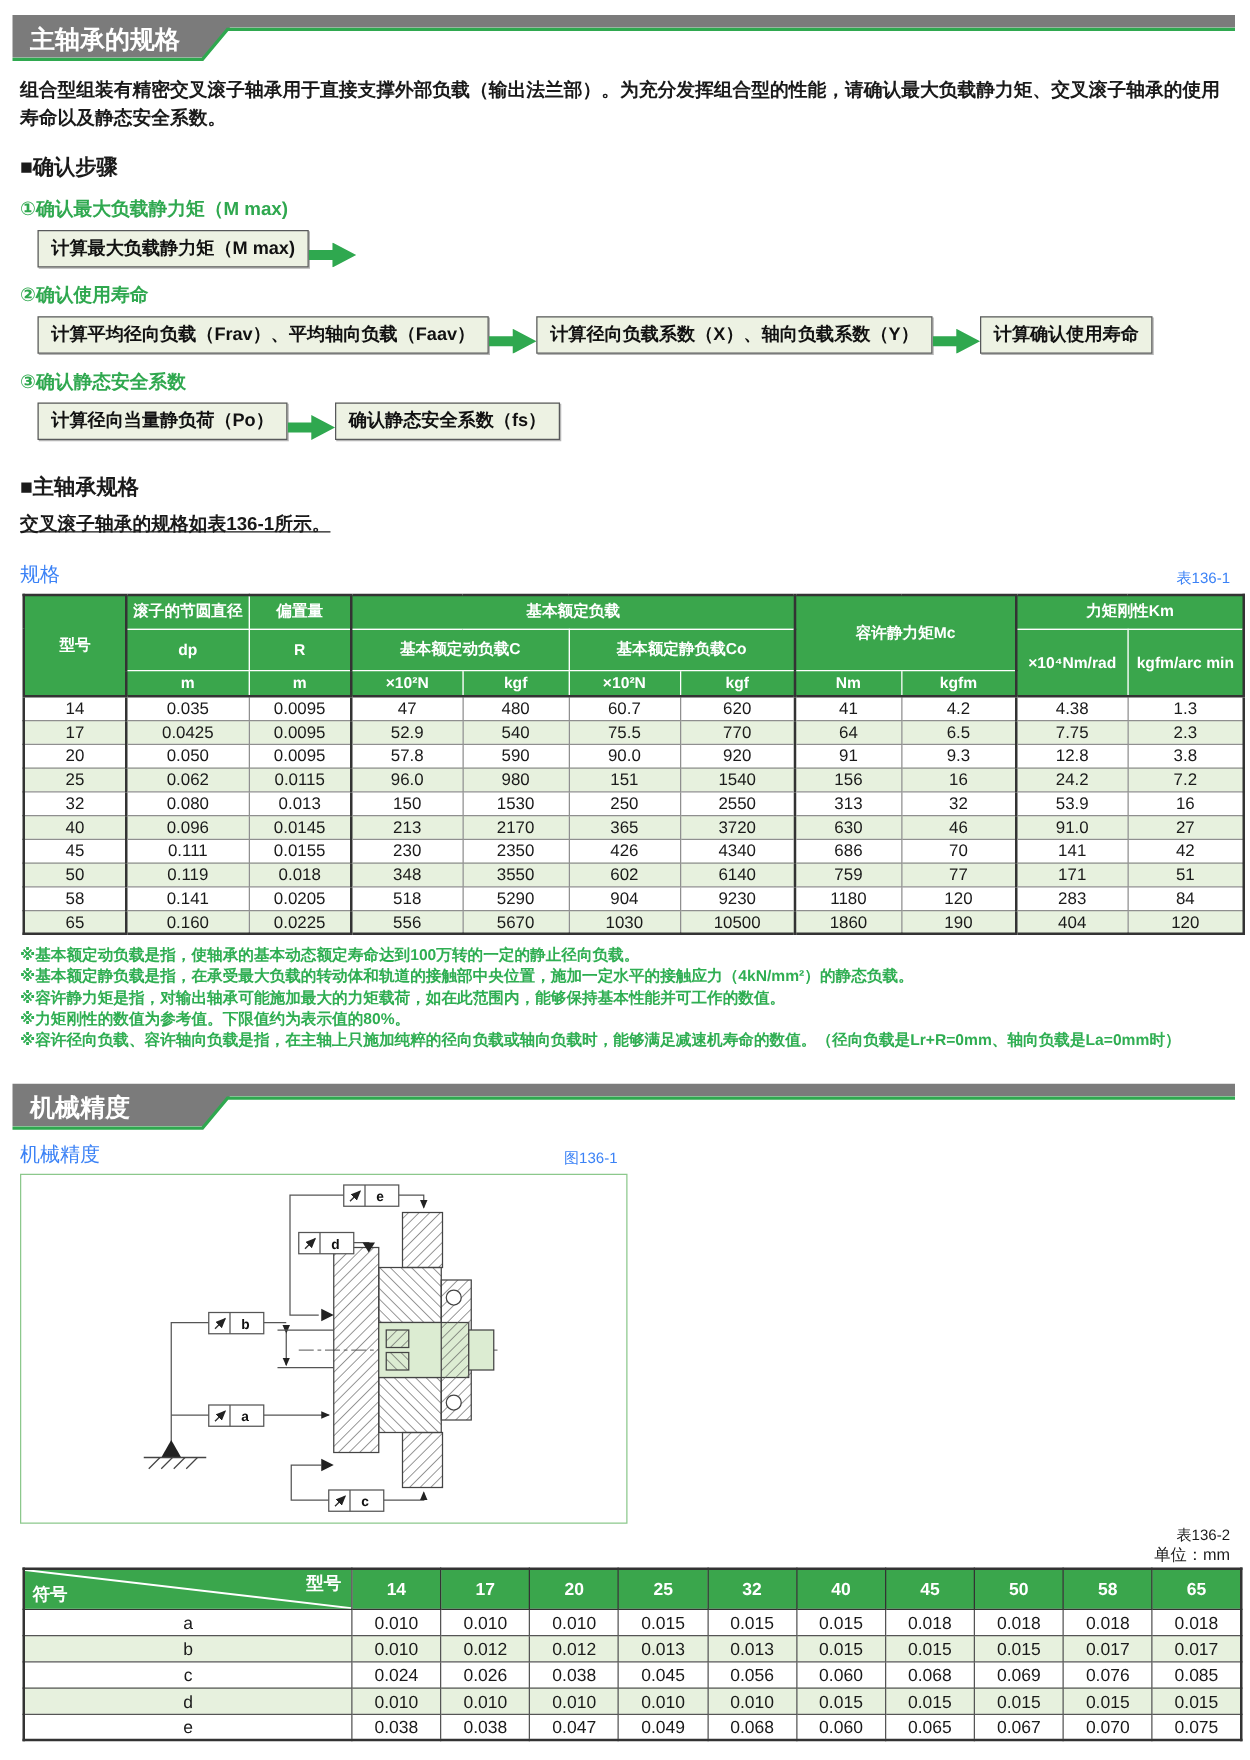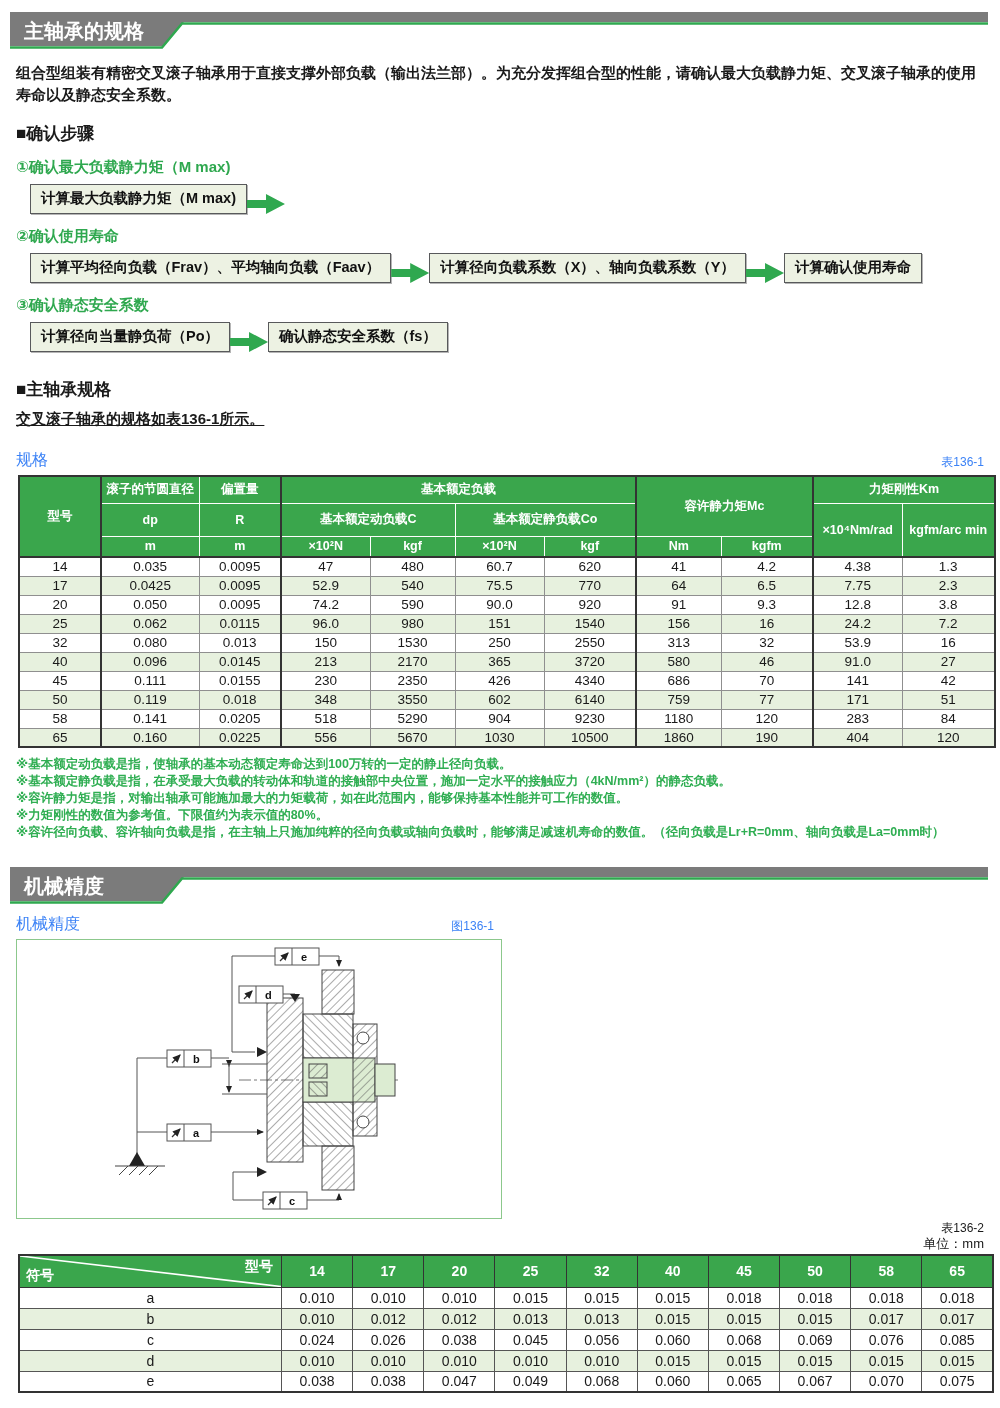--- a/index.html
+++ b/index.html
@@ -171,21 +171,21 @@
           <td>770</td>
           <td class="bl">64</td>
           <td>6.5</td>
           <td class="bl">7.75</td>
           <td>2.3</td>
         </tr>
         <tr>
           <td>20</td>
           <td class="bl">0.050</td>
           <td>0.0095</td>
-          <td class="bl">74.2</td>
+          <td class="bl">57.8</td>
           <td>590</td>
           <td>90.0</td>
           <td>920</td>
           <td class="bl">91</td>
           <td>9.3</td>
           <td class="bl">12.8</td>
           <td>3.8</td>
         </tr>
         <tr>
           <td>25</td>
@@ -214,21 +214,21 @@
           <td>16</td>
         </tr>
         <tr>
           <td>40</td>
           <td class="bl">0.096</td>
           <td>0.0145</td>
           <td class="bl">213</td>
           <td>2170</td>
           <td>365</td>
           <td>3720</td>
-          <td class="bl">580</td>
+          <td class="bl">630</td>
           <td>46</td>
           <td class="bl">91.0</td>
           <td>27</td>
         </tr>
         <tr>
           <td>45</td>
           <td class="bl">0.111</td>
           <td>0.0155</td>
           <td class="bl">230</td>
           <td>2350</td>

